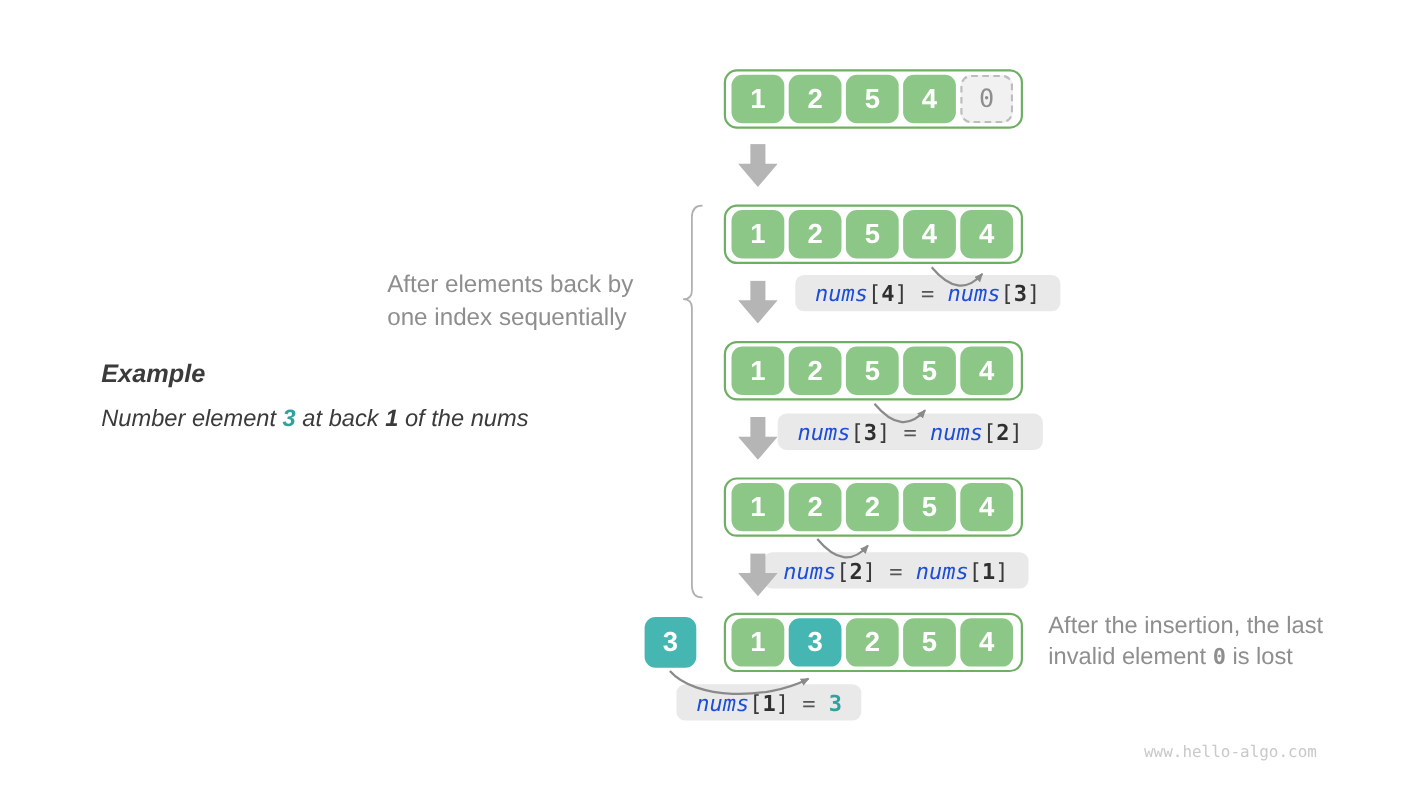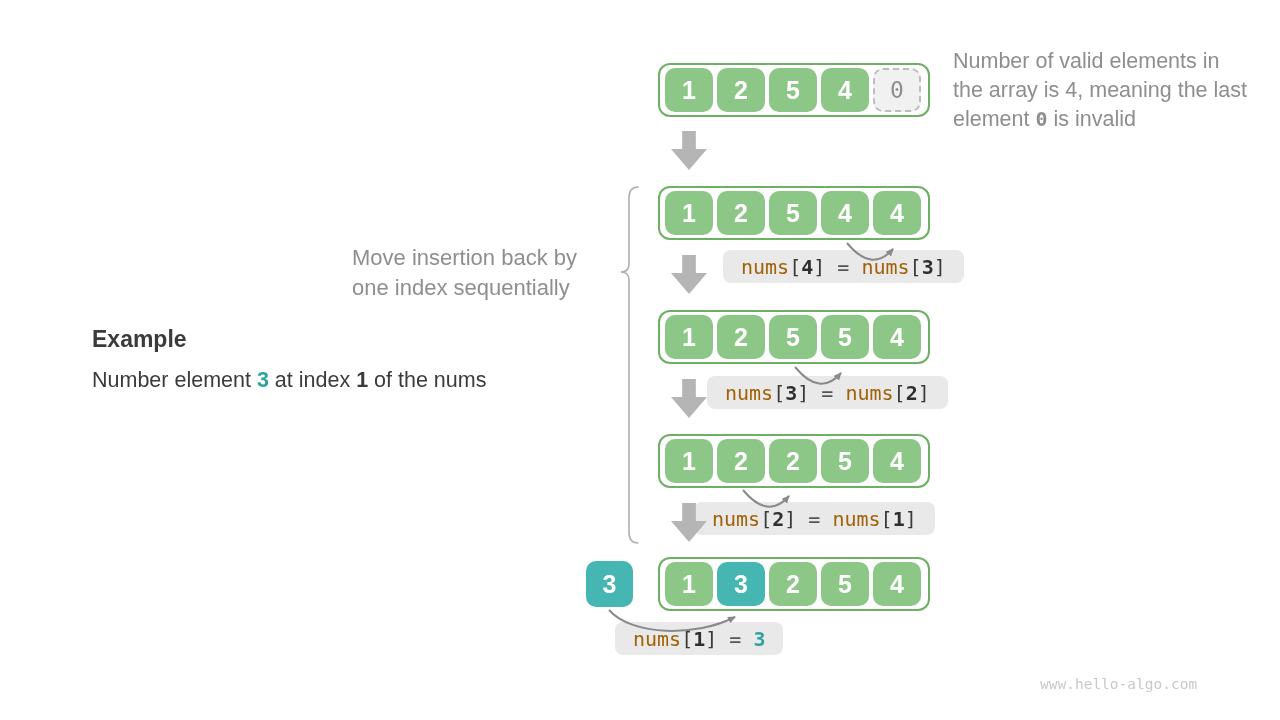--- a/index.html
+++ b/index.html
@@ -28,27 +28,27 @@
   .down-arrow{
     position:absolute;width:36px;height:39px;background:#B5B5B5;z-index:6;
     clip-path:polygon(31% 0,69% 0,69% 46%,100% 46%,50% 100%,0 46%,31% 46%);
   }
   
   .code-label{
     position:absolute;height:33px;background:#E9E9E9;border-radius:8px;z-index:4;
     display:flex;align-items:center;padding:0 18px;
     font-family:"DejaVu Sans Mono",monospace;font-size:20px;white-space:pre;
   }
-  .code-label .fn{color:#a16207;}
+  .code-label .fn{color:#1d4ed8;font-style:italic;}
   .code-label .pt{color:#3A3A3A;}
   .code-label .ix{color:#2F2F2F;font-weight:bold;}
   .code-label .eq{color:#555555;}
   .code-label .val{color:#2FA29E;font-weight:bold;}
   
-  .example{position:absolute;left:92px;top:326px;color:#3B3B3B;}
+  .example{position:absolute;left:92px;top:326px;color:#3B3B3B;font-style:italic;}
   .example-title{font-size:23px;font-weight:bold;}
   .example-desc{font-size:21.5px;margin-top:15px;}
   .example-desc .ins{color:#2FA29E;font-weight:bold;}
   .example-desc .idx{font-weight:bold;}
   .move-note{
     position:absolute;left:352px;top:243px;width:262px;
     font-size:22px;line-height:29.5px;color:#8E8E8E;
   }
   .side-note{
     position:absolute;left:953px;width:302px;
@@ -67,24 +67,24 @@
   .overlay{position:absolute;left:0;top:0;z-index:8;pointer-events:none;}
   .brace-svg{position:absolute;left:615px;top:180px;z-index:2;}
 </style>
 </head>
 <body>
 
 <div class="canvas">
 
   <div class="example">
     <div class="example-title">Example</div>
-    <div class="example-desc"><span>Number element </span><span class="ins">3</span><span> at index </span><span class="idx">1</span><span> of the nums</span></div>
+    <div class="example-desc"><span>Number element </span><span class="ins">3</span><span> at back </span><span class="idx">1</span><span> of the nums</span></div>
   </div>
 
-  <div class="move-note">Move insertion back by one index sequentially</div>
+  <div class="move-note">After elements back by one index sequentially</div>
   <svg class="brace-svg" width="30" height="370" viewBox="0 0 30 370">
     <path d="M 23 7 Q 14 7 14 18 L 14 84 Q 14 92 6 92 Q 14 92 14 100 L 14 352 Q 14 363 23 363" fill="none" stroke="#B0B0B0" stroke-width="1.6" stroke-linecap="round"></path>
   </svg>
 
   <div class="array-box" style="top:63px">
       <div class="cell ">1</div>
       <div class="cell ">2</div>
       <div class="cell ">5</div>
       <div class="cell ">4</div>
       <div class="cell invalid">0</div>
@@ -123,21 +123,21 @@
   <div class="down-arrow" style="left:671px;top:131px"></div>
   <div class="down-arrow" style="left:671px;top:255px"></div>
   <div class="down-arrow" style="left:671px;top:379px"></div>
   <div class="down-arrow" style="left:671px;top:503px"></div>
 
   <div class="code-label" style="left:723px;top:250px"><span class="fn">nums</span><span class="pt">[</span><span class="ix">4</span><span class="pt">]</span><span class="eq"> = </span><span class="fn">nums</span><span class="pt">[</span><span class="ix">3</span><span class="pt">]</span></div>
   <div class="code-label" style="left:707px;top:376px"><span class="fn">nums</span><span class="pt">[</span><span class="ix">3</span><span class="pt">]</span><span class="eq"> = </span><span class="fn">nums</span><span class="pt">[</span><span class="ix">2</span><span class="pt">]</span></div>
   <div class="code-label" style="left:694px;top:502px"><span class="fn">nums</span><span class="pt">[</span><span class="ix">2</span><span class="pt">]</span><span class="eq"> = </span><span class="fn">nums</span><span class="pt">[</span><span class="ix">1</span><span class="pt">]</span></div>
   <div class="code-label" style="left:615px;top:622px"><span class="fn">nums</span><span class="pt">[</span><span class="ix">1</span><span class="pt">]</span><span class="eq"> = </span><span class="val">3</span></div>
 
-  <div class="side-note note-top"><span>Number of valid elements in the array is 4, meaning the last element </span><span class="mono0">0</span><span> is invalid</span></div>
+  <div class="side-note note-bottom"><span>After the insertion, the last invalid element </span><span class="mono0">0</span><span> is lost</span></div>
 
   <div class="watermark">www.hello-algo.com</div>
 
   <svg class="overlay" width="1280" height="720" viewBox="0 0 1280 720">
     <defs>
       <marker id="ah" markerWidth="9" markerHeight="8" refX="7" refY="3.5" orient="auto" markerUnits="userSpaceOnUse">
         <path d="M0,0 L8,3.5 L0,7 Z" fill="#8A8A8A"></path>
       </marker>
     </defs>
     <path d="M 847 243 Q 872 273 893 249" fill="none" stroke="#8A8A8A" stroke-width="2" marker-end="url(#ah)"></path>

